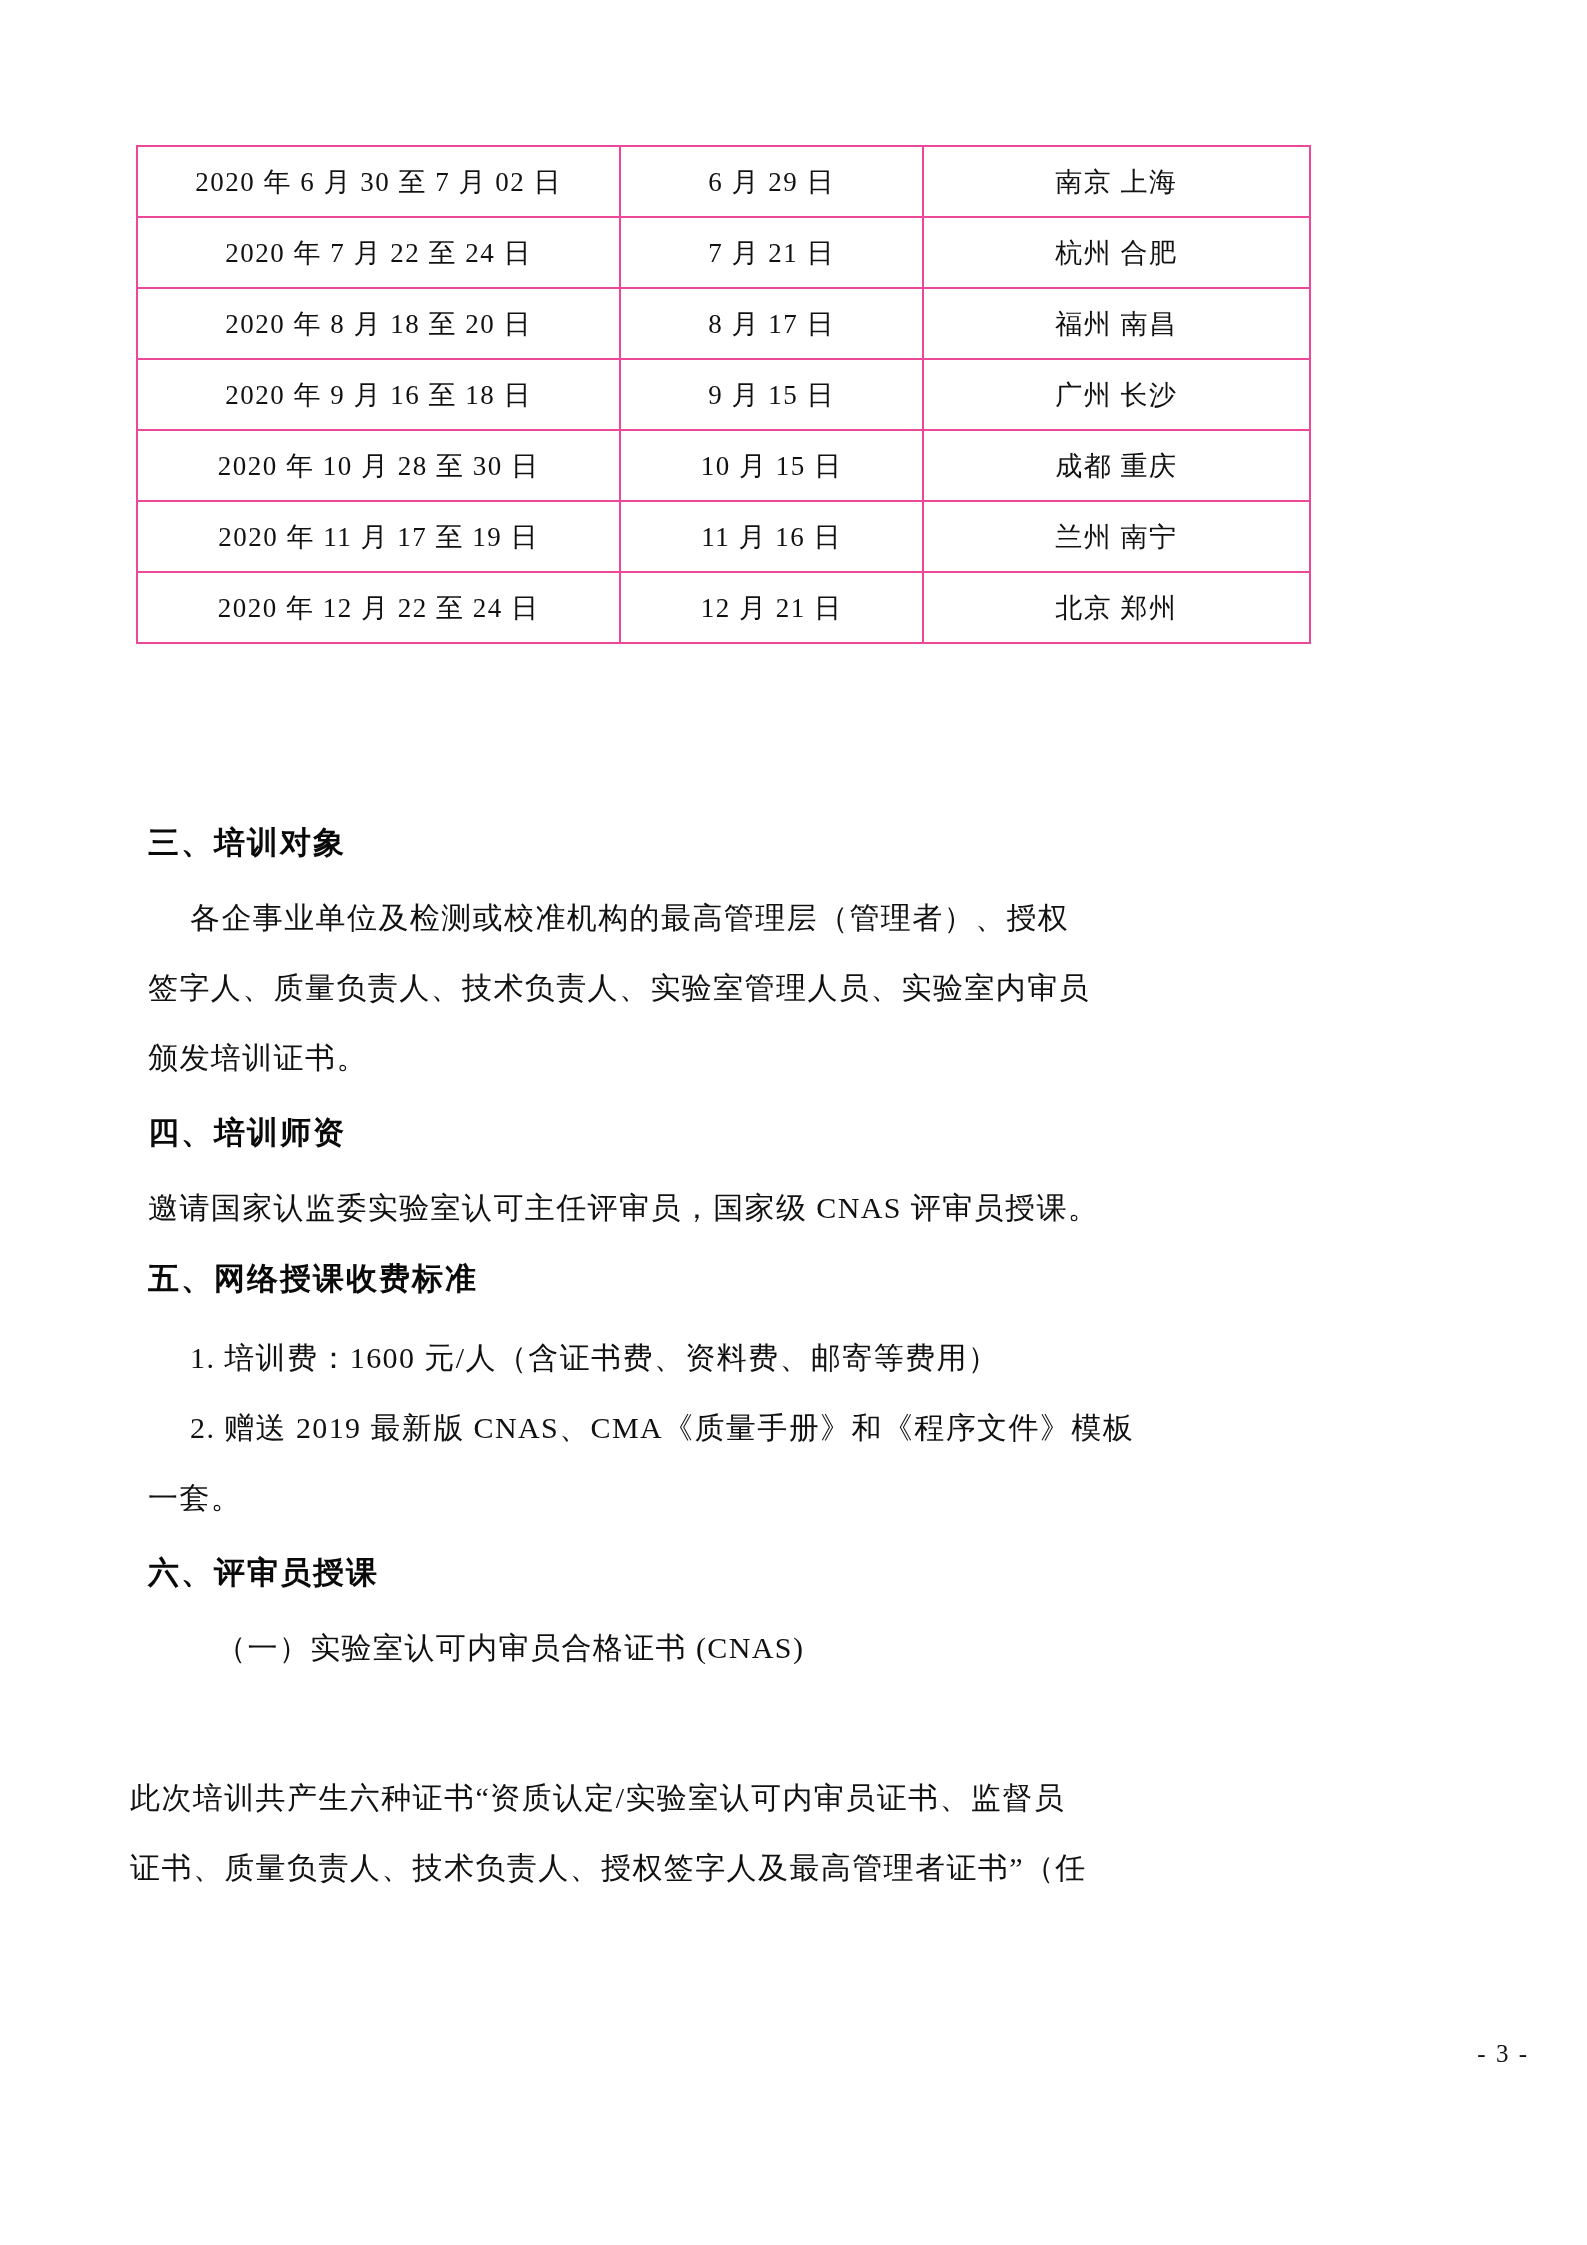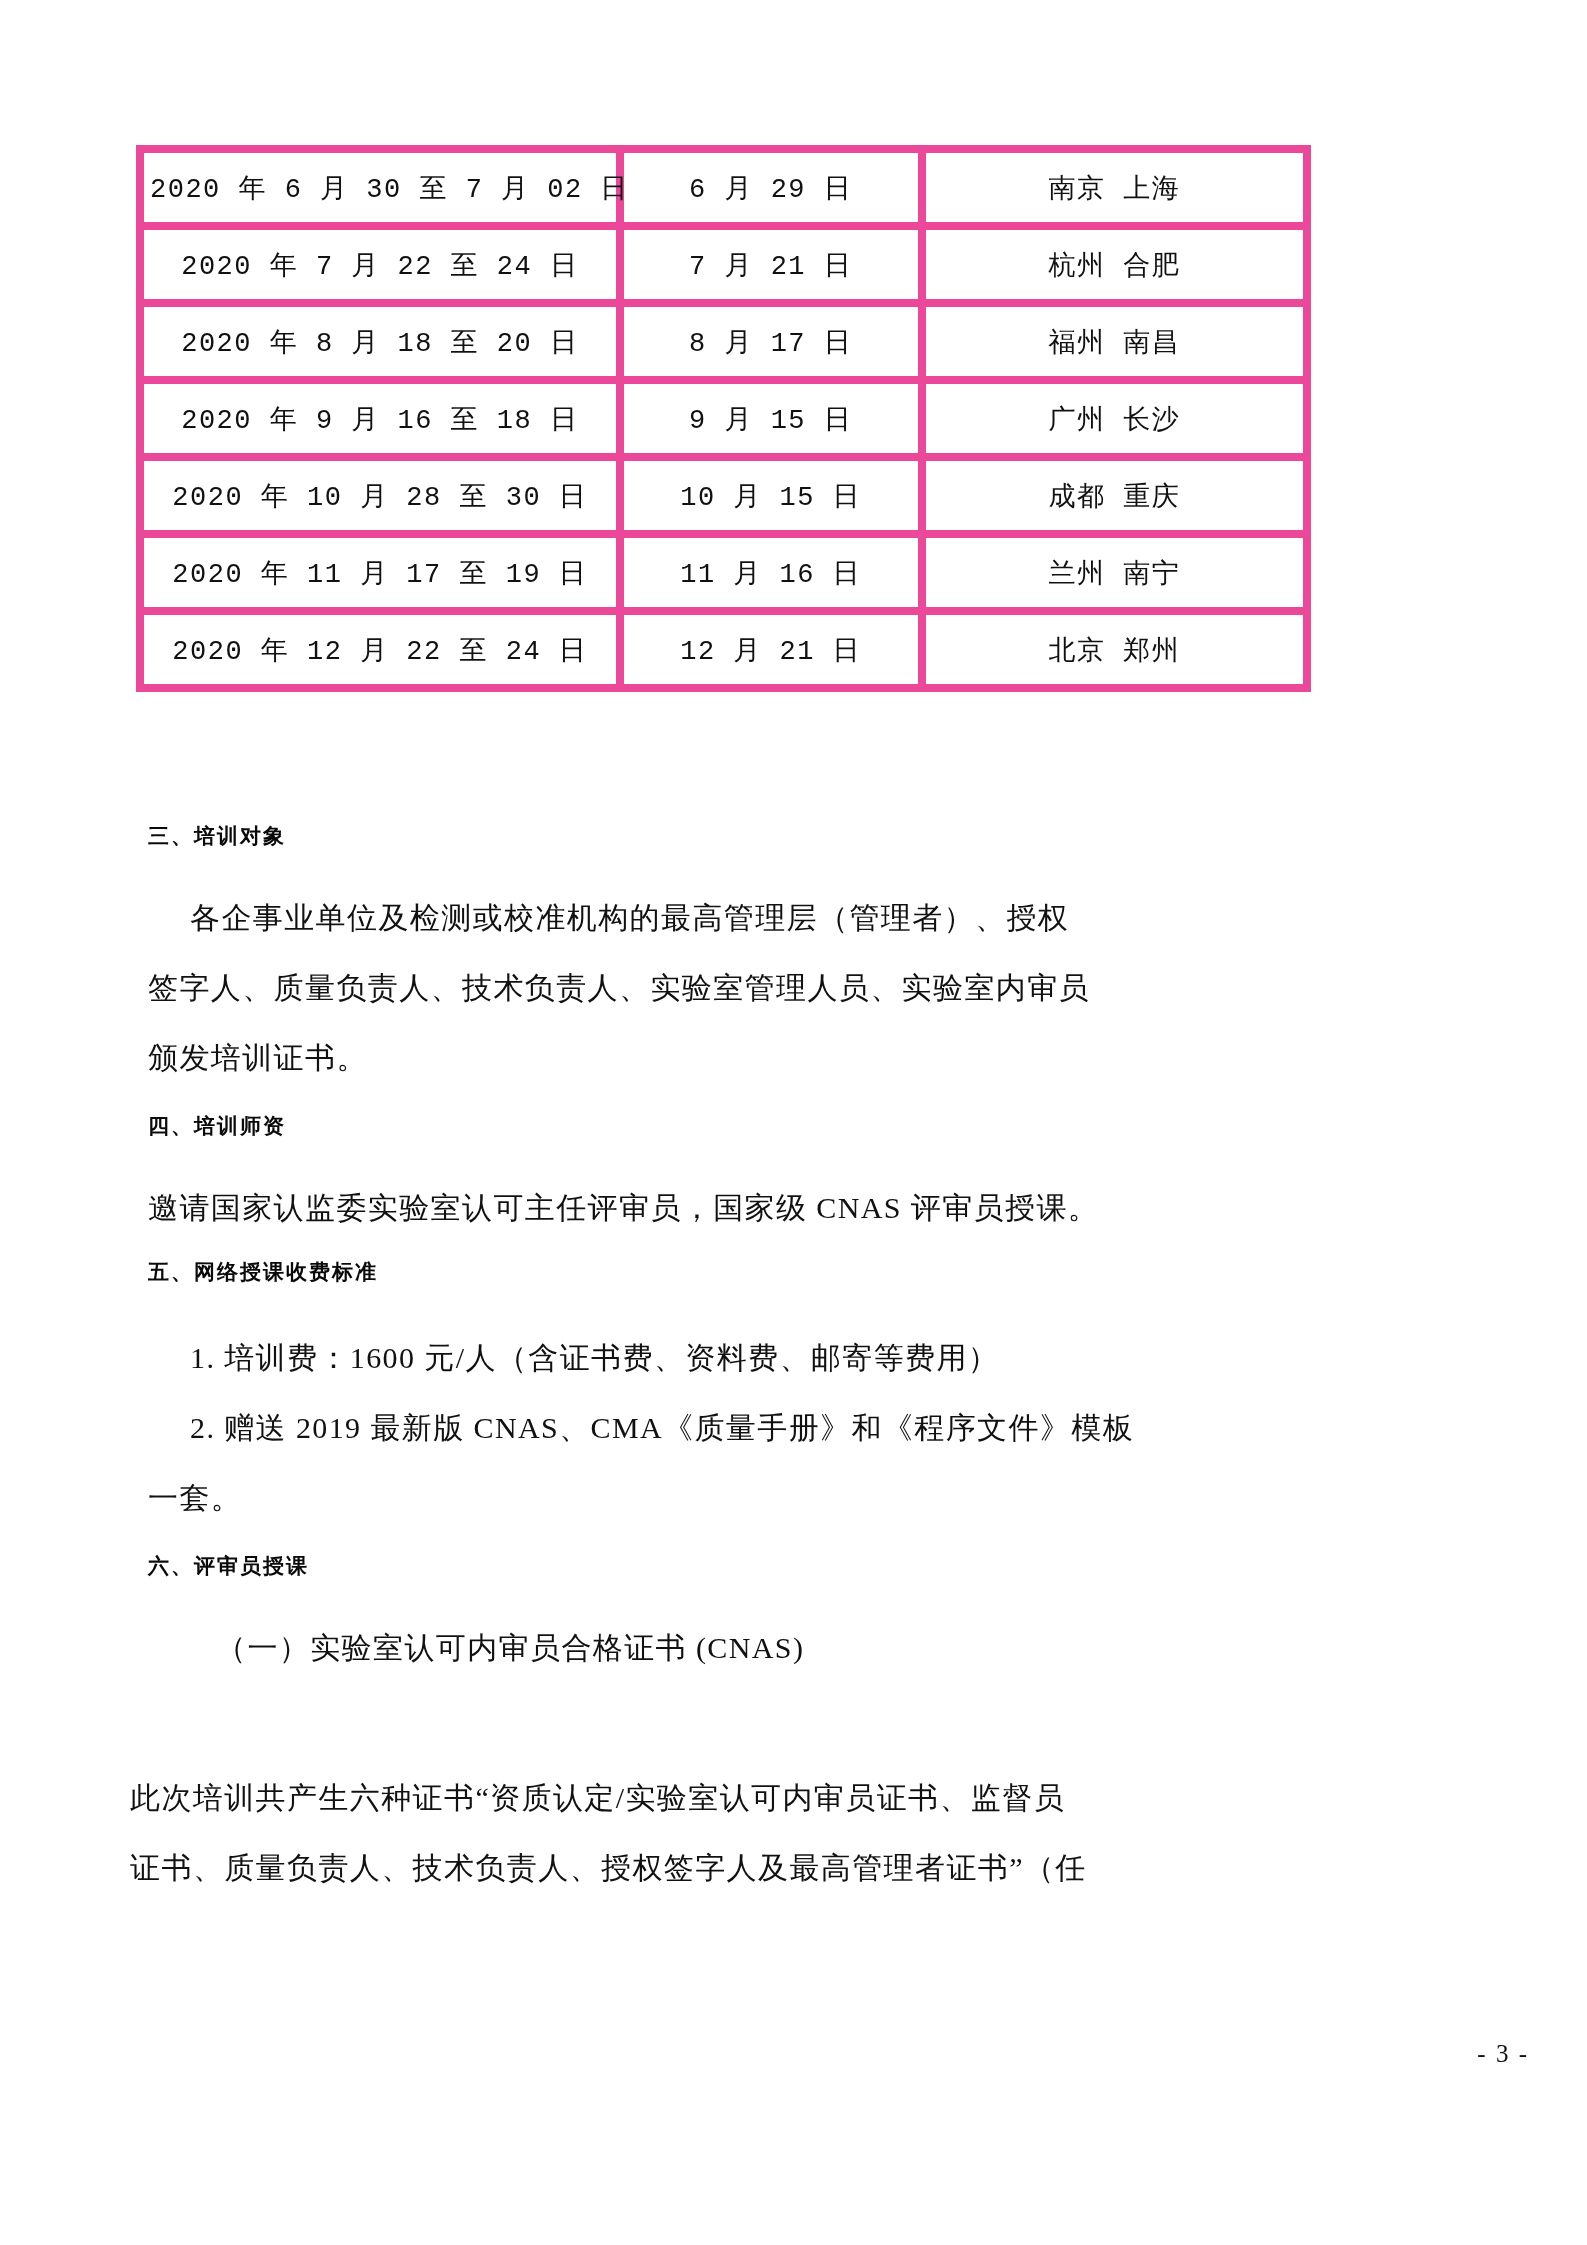--- a/index.html
+++ b/index.html
@@ -26,41 +26,41 @@
     left: 136px;
     top: 145px;
     width: 1175px;
   }
   table.schedule {
     border-collapse: collapse;
     width: 100%;
     table-layout: fixed;
   }
   table.schedule td {
-    border: 8px solid #ec4899;
+    border: 2px solid #ec4899;
     height: 61px;
     text-align: center;
     vertical-align: middle;
-    font-family: Liberation Mono, monospace;
+    font-family: Liberation Serif, serif;
     font-size: 27px;
     letter-spacing: 1.5px;
     color: #111;
     padding: 4px 6px;
     white-space: nowrap;
   }
   table.schedule td.c1 { width: 41.5%; }
   table.schedule td.c2 { width: 25.5%; }
   table.schedule td.c3 { width: 33%; }
 
   
   .heading {
     position: absolute;
     left: 148px;
     font-weight: bold;
-    font-size: 21px;
+    font-size: 31px;
     letter-spacing: 2px;
     color: #0a0a0a;
     white-space: nowrap;
     font-family: "Liberation Serif", "DejaVu Serif", serif;
   }
   .para {
     position: absolute;
     font-size: 30px;
     letter-spacing: 1.4px;
     color: #111;

